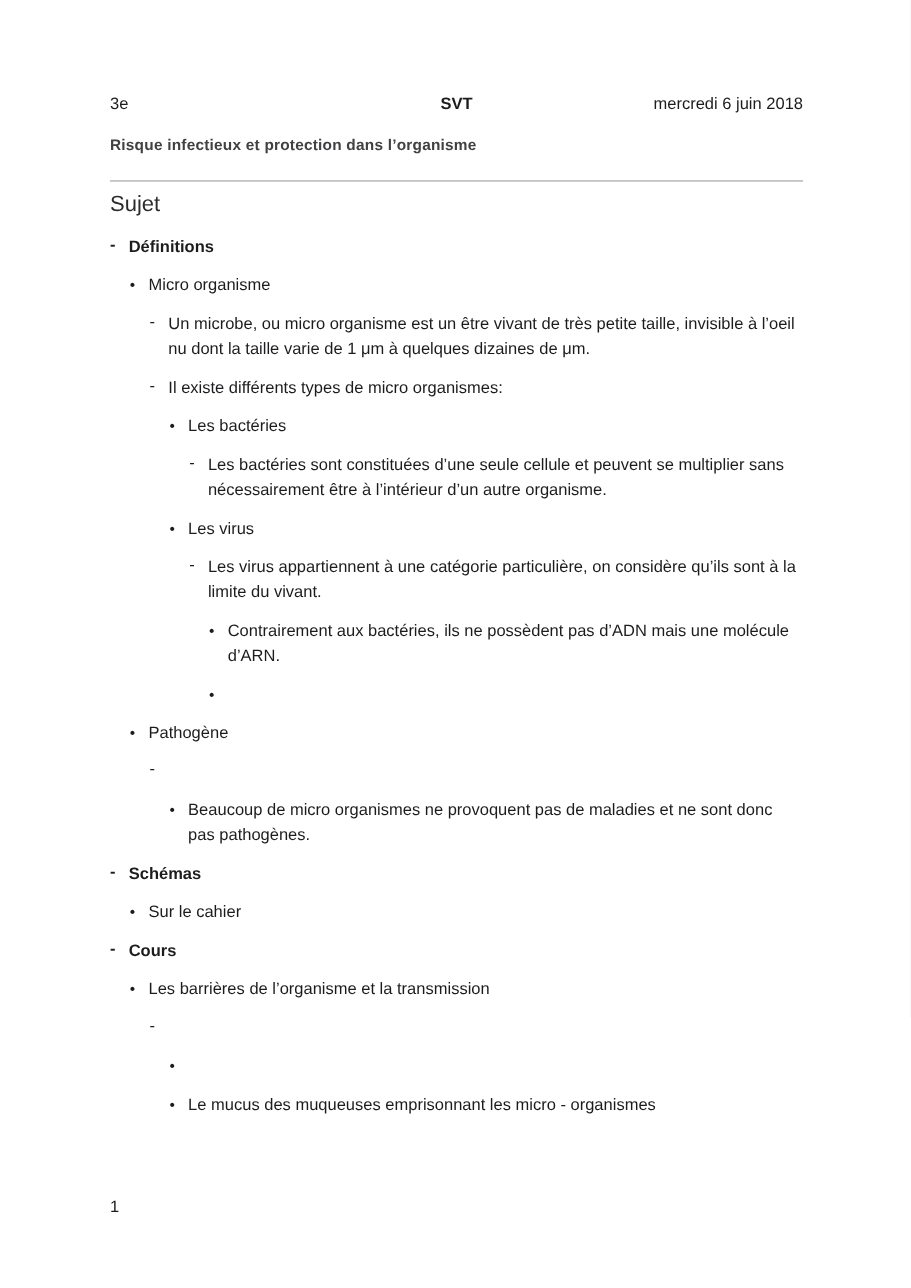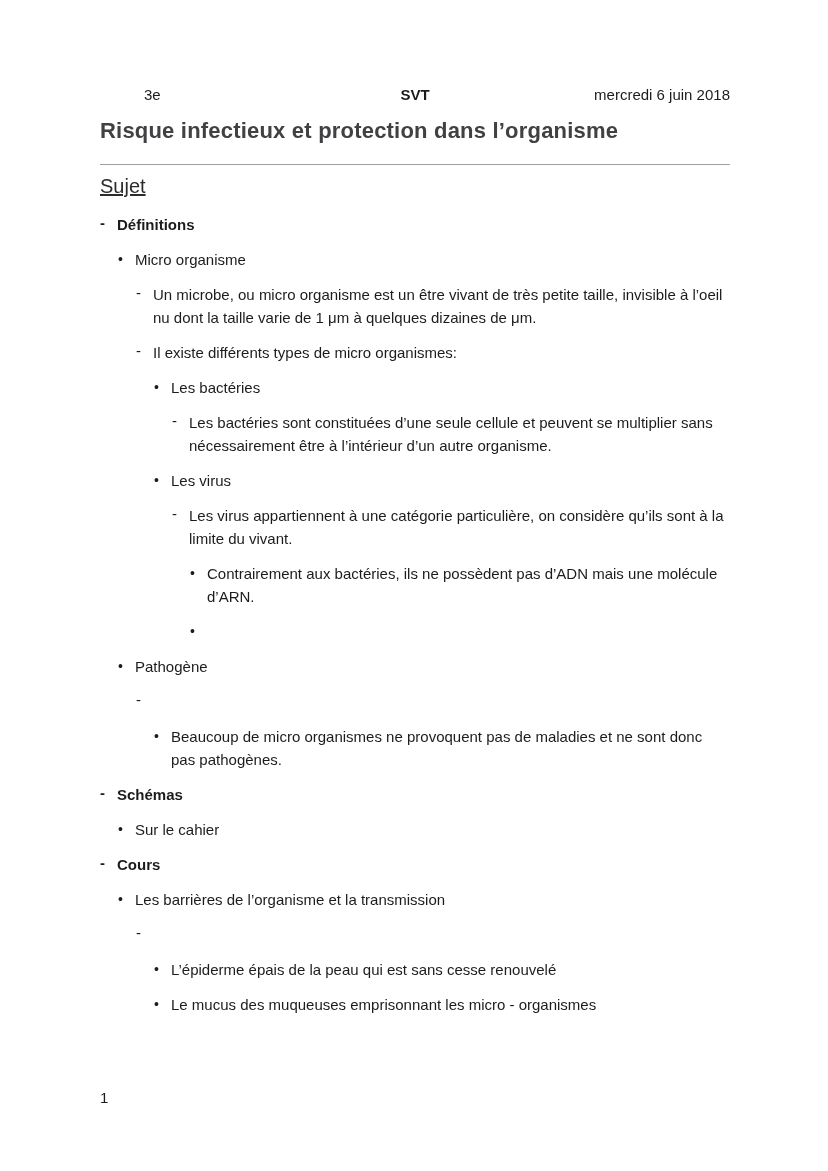--- a/index.html
+++ b/index.html
@@ -20,44 +20,43 @@
     overflow: hidden;
     position: relative;
   }
   .doc-header {
     display: grid;
     grid-template-columns: 1fr auto 1fr;
     font-size: 15px;
     line-height: 20px;
     color: var(--text);
   }
-  .doc-header .h-left   { justify-self: start; margin-left: 44px; }
+  .doc-header .h-left   { justify-self: start; }
   .doc-header .h-center { justify-self: center; font-weight: bold; }
   .doc-header .h-right  { justify-self: end; }
   h1.doc-title {
     margin-top: 13px;
-    font-size: 22px;
+    font-size: 14px;
     line-height: 26px;
     font-weight: 700;
     color: var(--title);
     letter-spacing: 0.2px;
   }
   .divider {
     margin-top: 20px;
     height: 1px;
     background: var(--rule);
     border: none;
   }
   h2.section-heading {
     margin-top: 9px;
     font-size: 20px;
     line-height: 24px;
     font-weight: 400;
     color: #2c2c2e;
-    text-decoration: underline;
   }
   .outline { margin-top: 15px; font-size: 15px; line-height: 23px; }
   .item { display: flex; margin-bottom: 12px; }
   .item .marker { flex: 0 0 17px; }
   .item .marker.dash { position: relative; top: -2px; }
   .item .marker.bullet { font-size: 14px; }
   .item.l1 { padding-left: 0; }
   .item.l2 { padding-left: 18px; }
   .item.l3 { padding-left: 36px; }
   .item.l4 { padding-left: 54px; }
@@ -156,21 +155,20 @@
       </div>
       <div class="item l2 underline">
         <span class="marker bullet">•</span>
         <span class="text">Les barrières de l’organisme et la transmission</span>
       </div>
       <div class="item l3">
         <span class="marker dash">-</span>
       </div>
       <div class="item l4">
         <span class="marker bullet">•</span>
-        <span class="text">L’épiderme épais de la peau qui est sans cesse renouvelé</span>
       </div>
       <div class="item l4">
         <span class="marker bullet">•</span>
         <span class="text">Le mucus des muqueuses emprisonnant les micro - organismes</span>
       </div>
     </div>
 
   <div class="page-number">1</div>
 
 </div>

